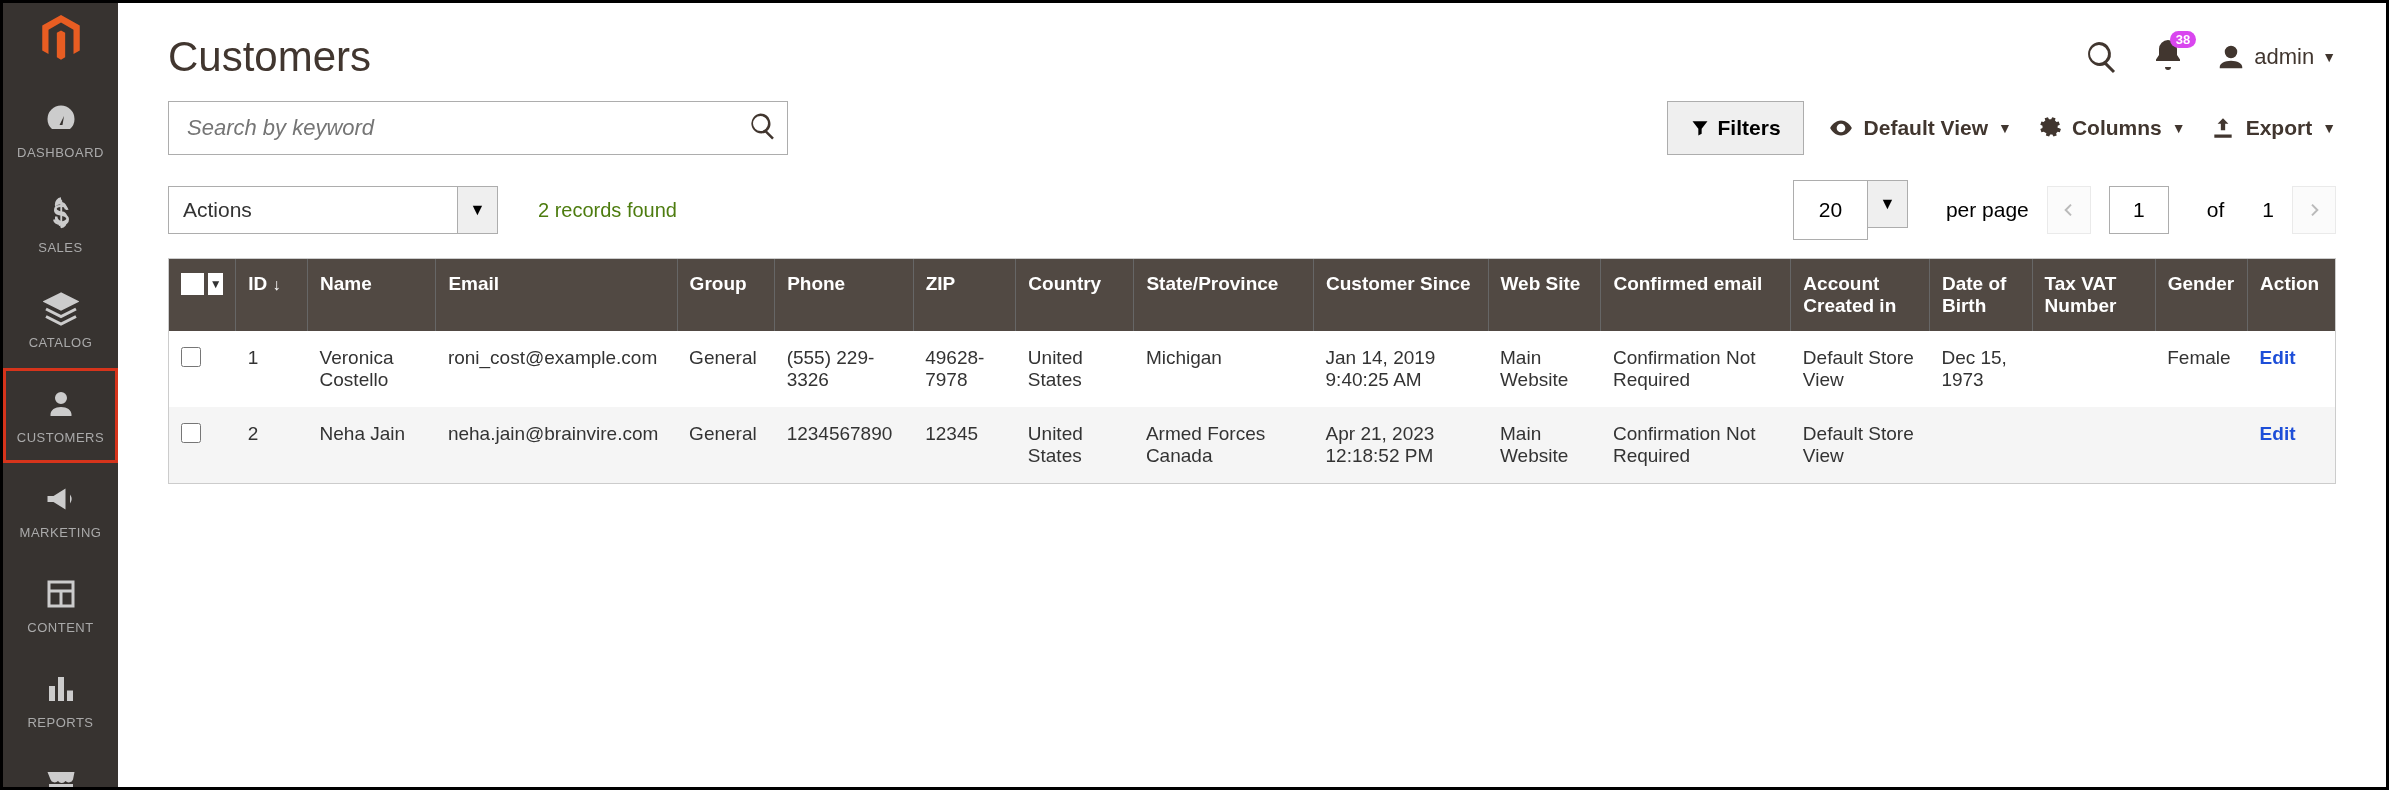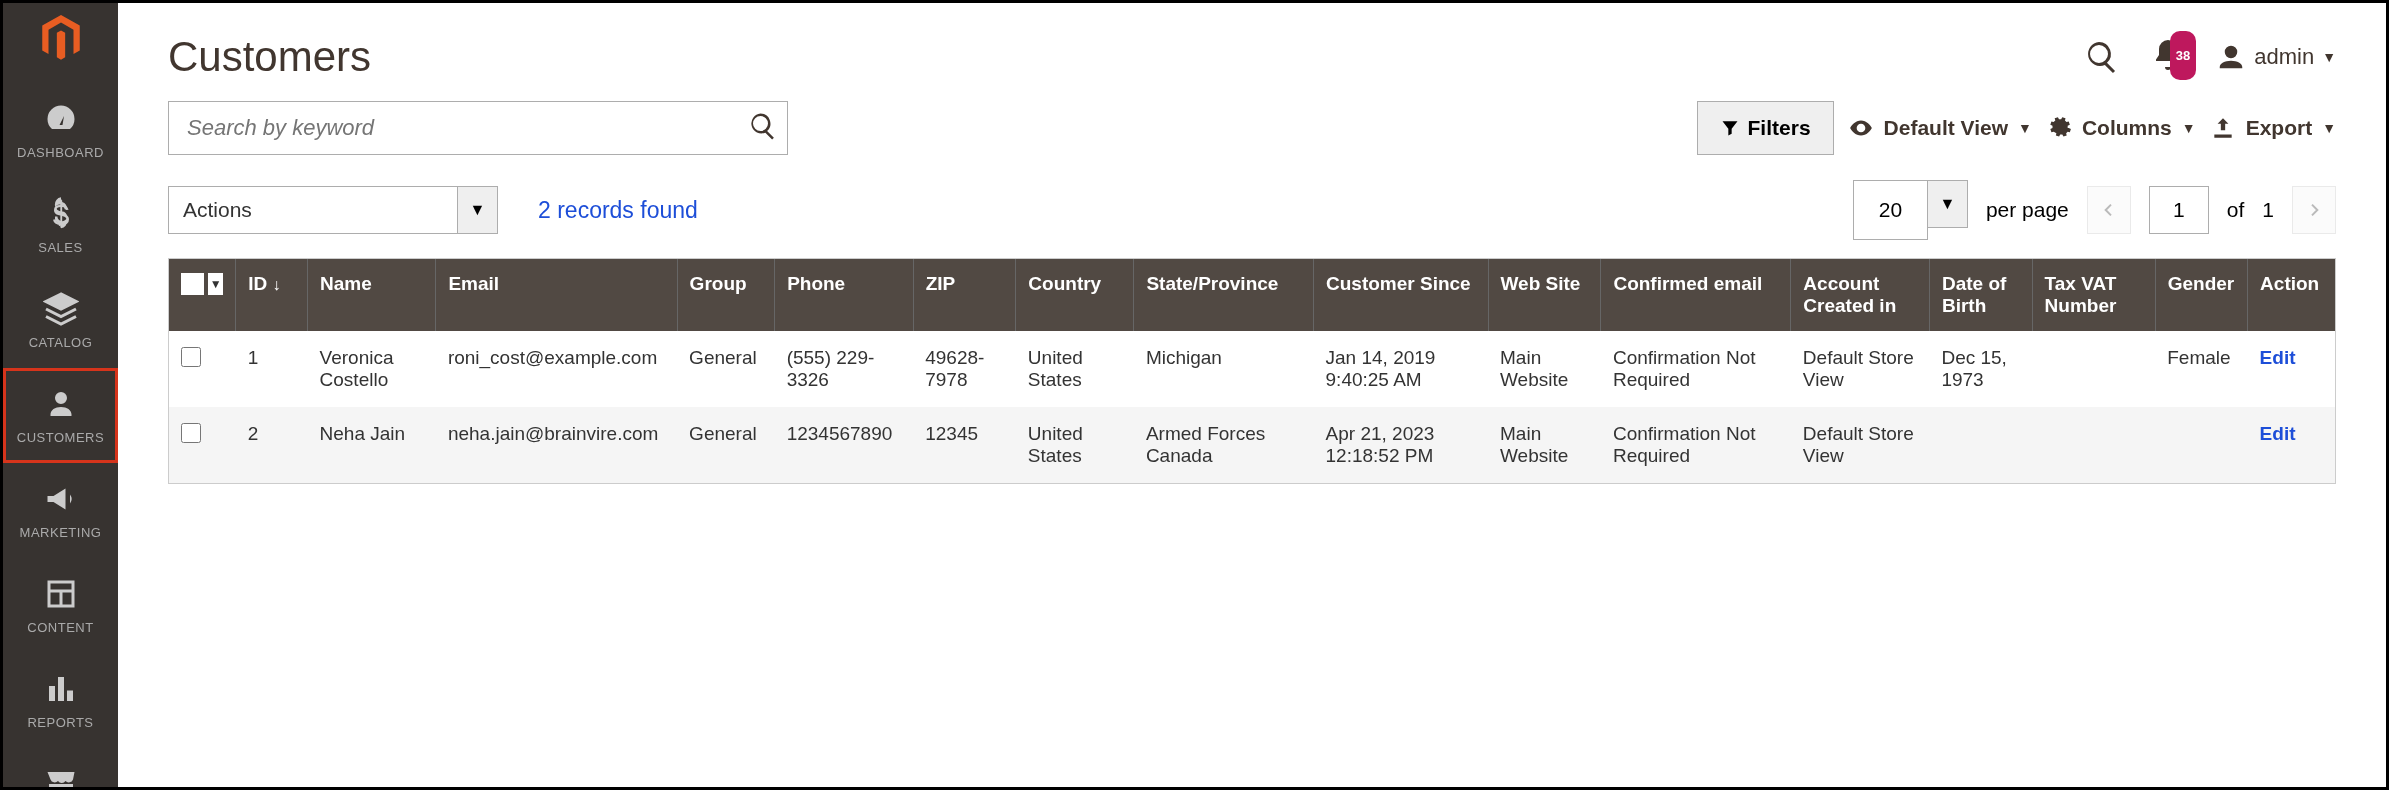--- a/index.html
+++ b/index.html
@@ -64,24 +64,24 @@
 .header-right {
   display: flex;
   align-items: center;
   gap: 30px;
 }
 .header-icon { width: 36px; height: 36px; fill: #41362f; cursor: pointer; }
 .notif-wrap { position: relative; cursor: pointer; }
 .badge {
   position: absolute;
   top: -6px; right: -10px;
-  background: #be185d;
+  background: #d946ef;
   color: #fff;
   font-size: 13px;
-  padding: 17px 6px;
+  padding: 1px 6px;
   border-radius: 10px;
   font-weight: bold;
 }
 .user-menu { display: flex; align-items: center; gap: 8px; cursor: pointer; color:#41362f; font-size:22px; }
 .user-menu svg { width: 30px; height: 30px; fill:#41362f; }
 
 .banner {
   background: #f5f5f5;
   margin: 0 50px 30px 50px;
   padding: 30px;
@@ -114,21 +114,21 @@
   height: 54px;
   border: 1px solid #adadad;
   padding: 0 60px 0 18px;
   font-size: 22px;
   font-style: italic;
   color: #737373;
 }
 .search-btn { position: absolute; right: 10px; top: 10px; background:none;border:none;cursor:pointer; }
 .search-btn svg { width: 30px; height: 30px; fill:#41362f; }
 
-.toolbar-right { display:flex; align-items:center; gap: 14px; }
+.toolbar-right { display:flex; align-items:center; gap: 24px; }
 .filters-btn {
   background: #efefef;
   border: 1px solid #adadad;
   padding: 14px 22px;
   font-size: 21px;
   font-weight: 600;
   cursor: pointer;
   display:flex; align-items:center; gap:8px;
 }
 .tb-item { display:flex; align-items:center; gap:10px; font-size:21px; cursor:pointer; color:#41362f; font-weight:600;}
@@ -144,28 +144,28 @@
 }
 .actions-select {
   display:flex;
 }
 .actions-select select, .actions-select .sel-main {
   width: 290px; height:48px; border:1px solid #adadad; background:#fff;
   padding: 0 14px; font-size:21px; color:#333;
   display:flex;align-items:center;
 }
 .dd-btn { width:40px;height:48px;border:1px solid #adadad;background:#efefef;border-left:none;cursor:pointer;display:flex;align-items:center;justify-content:center; }
-.records-found { font-size:23px; color:#1d4ed8; margin-left:40px; }
+.records-found { font-size:20px; color:#4d7c0f; margin-left:40px; }
 .pager { display:flex; align-items:center; gap:18px; }
 .pager input { width:60px; height:48px; border:1px solid #adadad; text-align:center; font-size:21px; }
 .pager .pp-select { display:flex; }
 .pager .pp-main{ width:75px;height:60px;border:1px solid #adadad;display:flex;align-items:center;justify-content:center;font-size:21px;}
 .pager-nav { width:44px;height:48px;border:1px solid #ccc;background:#f7f7f7;display:flex;align-items:center;justify-content:center;cursor:pointer; }
 .pager-nav.disabled{opacity:.4;}
-.pager span{font-size:21px;}
+.pager span{font-size:21px;margin-left:20px;}
 
 .grid {
   margin: 0 50px;
   border:1px solid #ccc;
 }
 .grid table { width:100%; border-collapse:collapse; table-layout:fixed; }
 .grid th {
   background:#514943;
   color:#fff;
   font-size:19px;

